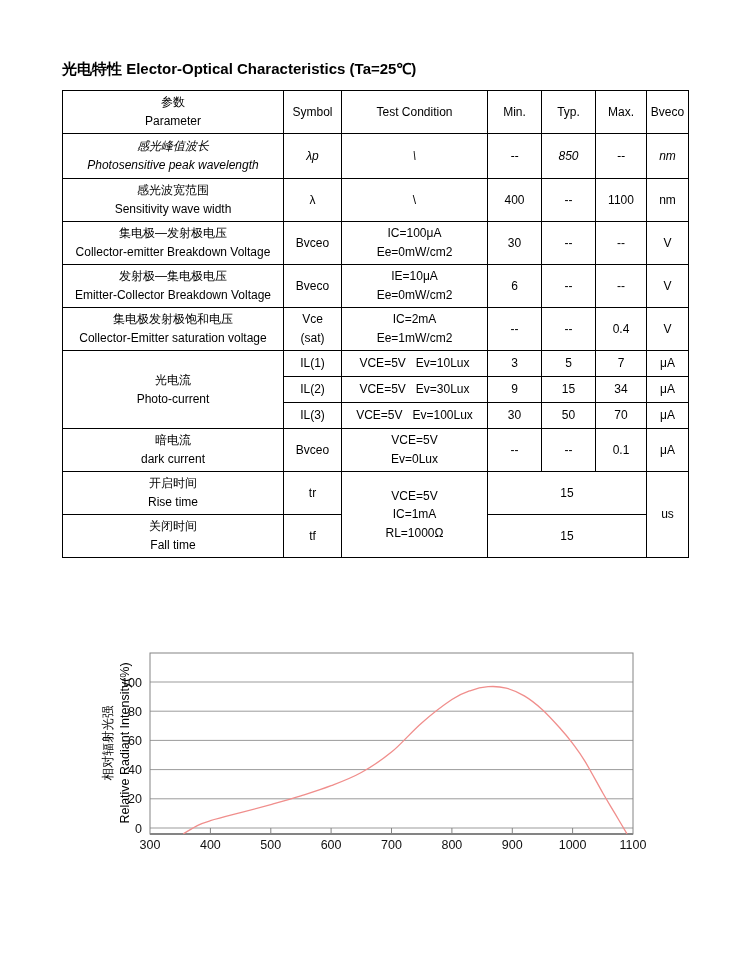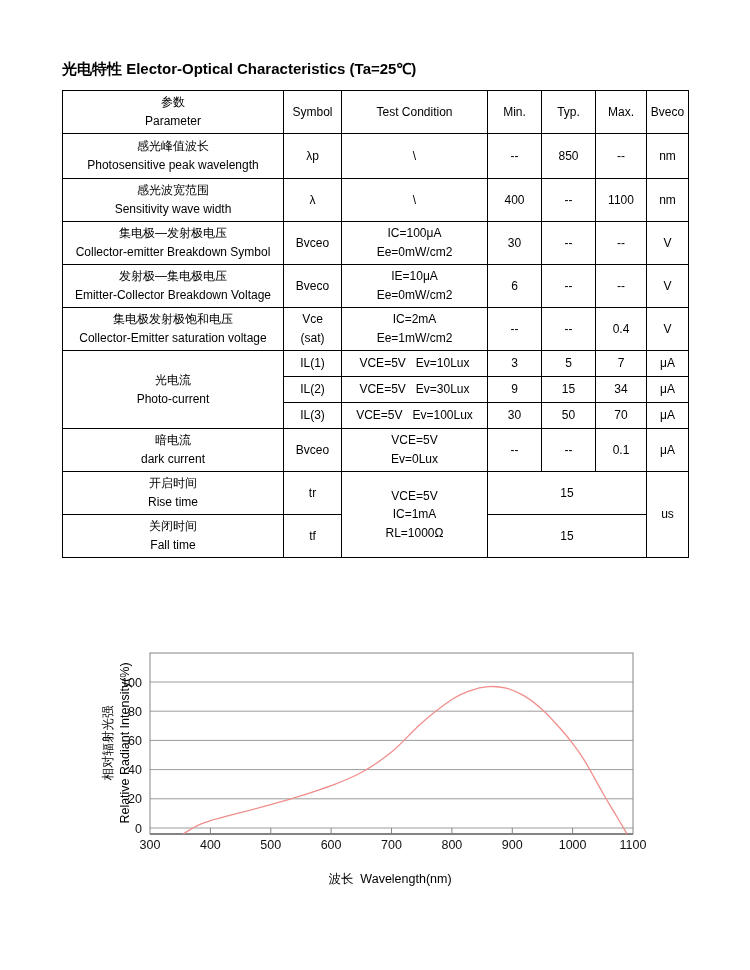--- a/index.html
+++ b/index.html
@@ -12,21 +12,21 @@
   .t2{top:586px;}
   table.eo{
     position:absolute;left:62px;top:90px;width:626px;
     border-collapse:collapse;table-layout:fixed;
   }
   table.eo th, table.eo td{
     border:1px solid #000;text-align:center;vertical-align:middle;
     font-size:12px;font-weight:normal;padding:1px 2px;line-height:1.55;
   }
   tr.h43{height:43px;}
-  tr.h45{height:45px;}
+  tr.h45{height:45px;font-style:italic;}
   tr.h26{height:26px;}
   .pre{white-space:pre;}
   .chart-title{
     position:absolute;left:90px;top:621px;width:600px;text-align:center;
     font-size:12.5px;white-space:pre;
   }
   .y-axis-title{
     position:absolute;left:-3px;top:726px;width:240px;height:34px;
     transform:rotate(-90deg);text-align:center;font-size:12.5px;line-height:17px;
     white-space:nowrap;
@@ -91,21 +91,21 @@
         <td>\</td>
         <td>400</td>
         <td>--</td>
         <td>1100</td>
         <td>nm</td>
       </tr>
 
       <tr class="h43">
         <td>
           <div>集电极—发射极电压</div>
-          <div>Collector-emitter Breakdown Symbol</div>
+          <div>Collector-emitter Breakdown Voltage</div>
         </td>
         <td>Bvceo</td>
         <td>
           <div>IC=100μA</div>
           <div>Ee=0mW/cm2</div>
         </td>
         <td>30</td>
         <td>--</td>
         <td>--</td>
         <td>V</td>
@@ -250,15 +250,14 @@
       <line x1="451.9" x2="451.9" y1="188" y2="193" stroke="#848484" stroke-width="1"></line>
       <text x="451.9" y="209" text-anchor="middle">800</text>
       <line x1="512.3" x2="512.3" y1="188" y2="193" stroke="#848484" stroke-width="1"></line>
       <text x="512.3" y="209" text-anchor="middle">900</text>
       <line x1="572.6" x2="572.6" y1="188" y2="193" stroke="#848484" stroke-width="1"></line>
       <text x="572.6" y="209" text-anchor="middle">1000</text>
       <text x="633.0" y="209" text-anchor="middle">1100</text>
       <path d="M183.2,193.8C185.7,192.4 193.8,187.3 198.3,185.1C202.8,182.9 203.3,182.8 210.4,180.7C217.4,178.6 230.5,175.3 240.6,172.7C250.6,170.0 260.7,167.4 270.8,164.6C280.8,161.8 290.9,159.0 300.9,155.9C311.0,152.7 321.1,149.6 331.1,145.7C341.2,141.8 351.3,138.1 361.3,132.5C371.4,126.9 381.4,120.4 391.5,112.1C401.6,103.8 411.6,91.6 421.7,82.9C431.8,74.1 443.8,64.9 451.9,59.5C459.9,54.2 463.9,52.9 470.0,50.8C476.0,48.6 482.1,47.1 488.1,46.7C494.1,46.2 500.2,46.6 506.2,48.1C512.3,49.7 518.3,52.3 524.3,55.9C530.4,59.5 536.4,64.3 542.4,69.7C548.5,75.2 555.5,83.1 560.5,88.7C565.6,94.3 568.6,98.0 572.6,103.3C576.6,108.7 579.7,112.6 584.7,120.8C589.7,129.1 597.8,144.2 602.8,153.0C607.8,161.7 610.9,166.6 614.9,173.4C618.9,180.2 625.0,190.4 627.0,193.8" fill="none" stroke="#f08e8c" stroke-width="1.3"></path>
     </svg>
 
-  <div class="x-axis-title">波长  Wavelength(nm)</div>
 
 </div>
 
 </body></html>

